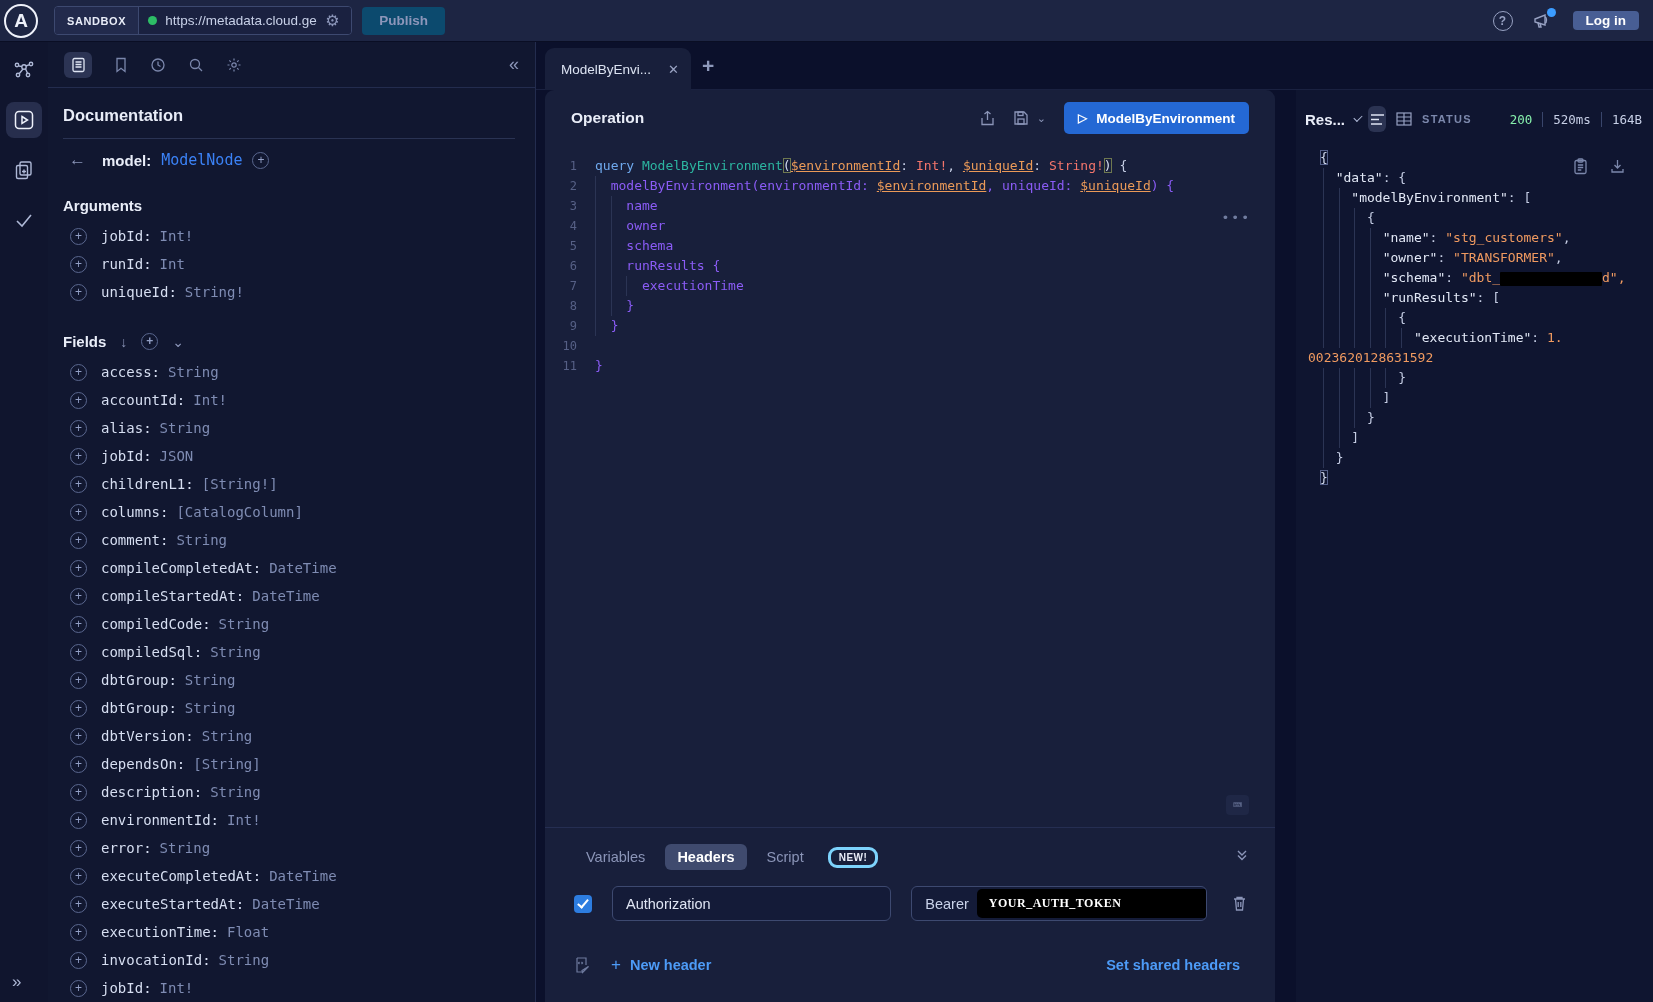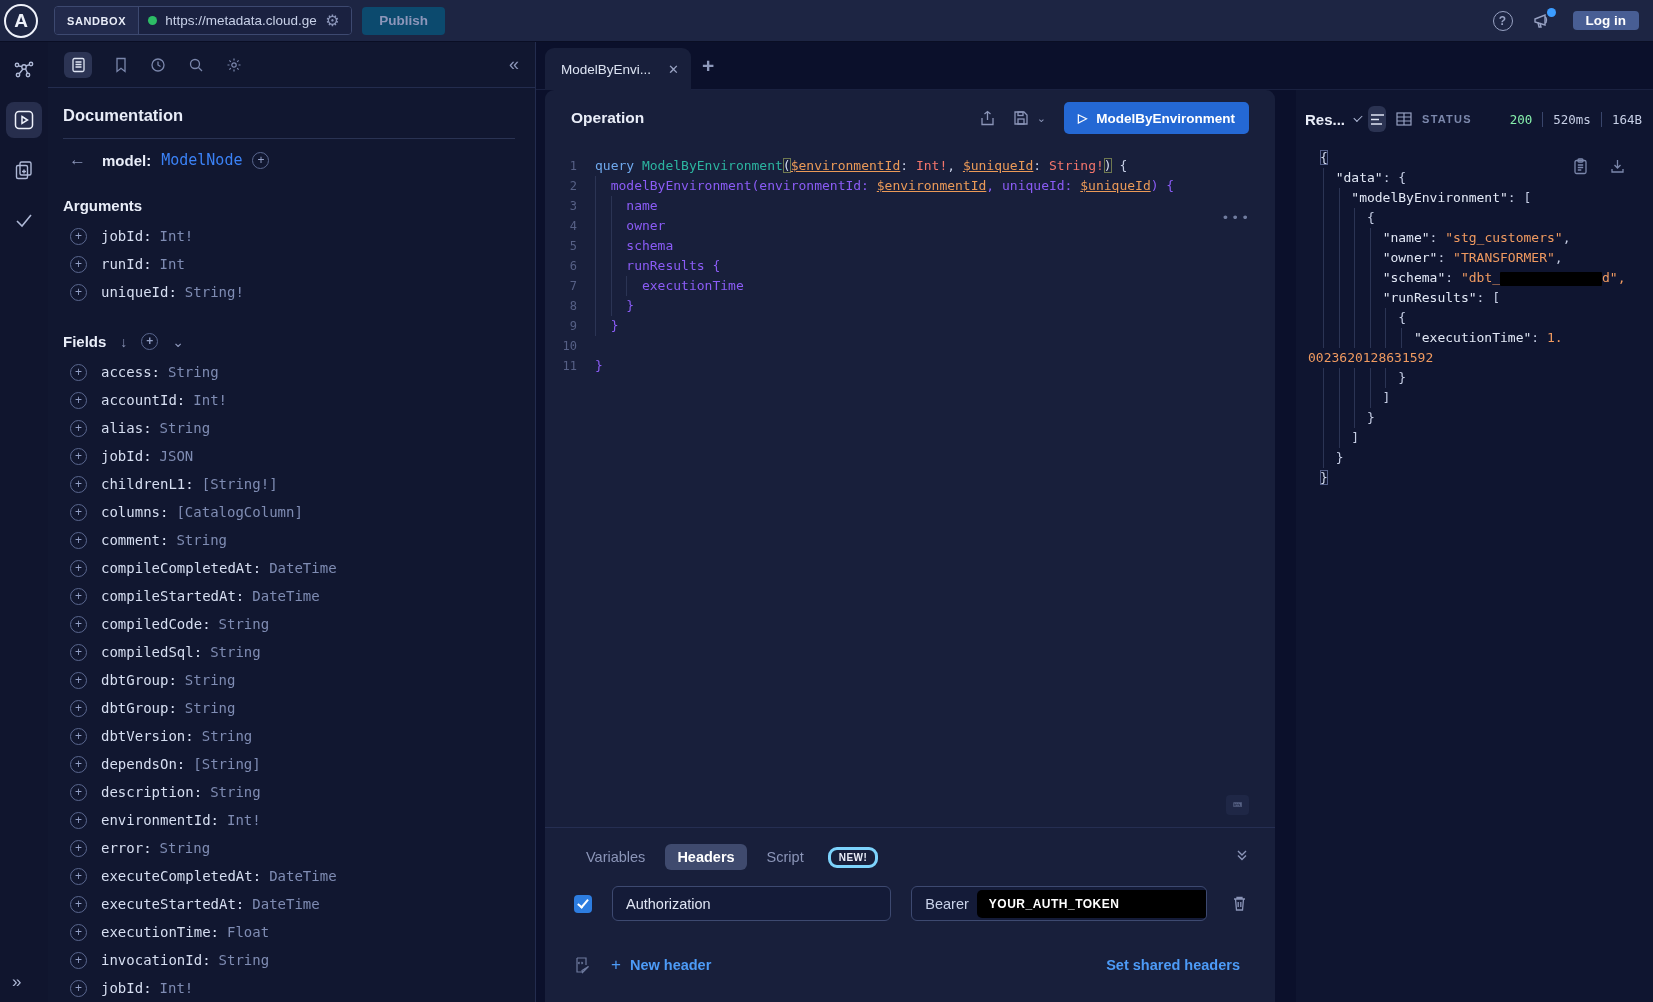--- a/index.html
+++ b/index.html
@@ -107,21 +107,21 @@
   #sub-collapse { position:absolute; right:26px; top:20px; color:#8b95b8; }
   #hdr-row { display:flex; align-items:center; margin-top:16px; gap:20px; }
   #hdr-check { width:18px; height:18px; border-radius:4px; background:#2d7de0; position:relative; flex:none; }
   #hdr-check::after { content:""; position:absolute; left:6px; top:2.5px; width:4px; height:9px;
     border:solid #fff; border-width:0 2px 2px 0; transform:rotate(40deg); }
   .hdr-input { height:35px; background:#141b38; border:1px solid #3d4970; border-radius:6px;
     color:#dfe5f3; font-size:14.5px; padding:0 13px; font-family:"Liberation Sans", sans-serif; }
   #hdr-key { width:288px; }
   #hdr-value { width:305px; display:flex; align-items:center; gap:8px; overflow:hidden; }
   #bearer-label { color:#c8d1e8; font-size:14.5px; flex:none; }
-  #token-box { background:#000; color:#fff; font-family:Liberation Sans, sans-serif; font-size:12px;
+  #token-box { background:#000; color:#fff; font-family:Liberation Serif, serif; font-size:12px;
     font-weight:bold; letter-spacing:.5px; padding:7px 12px; border-radius:5px; width:238px; flex:none; }
   #trash-btn { color:#8b95b8; margin-left:5px; }
   #sub-footer { display:flex; align-items:center; margin-top:34px; gap:20px; }
   #edit-doc-icon { color:#6e7a9e; }
   #new-header-btn { color:#4d9bf7; font-size:14.5px; font-weight:bold; display:flex; align-items:center; gap:9px; }
   #new-header-plus { font-size:17px; font-weight:normal; }
   #shared-link { margin-left:auto; color:#4d9bf7; font-size:14.5px; font-weight:bold; padding-right:7px; }
 
   
   #response { position:absolute; left:1296px; top:90px; right:0; bottom:0; background:#0f1530; }

